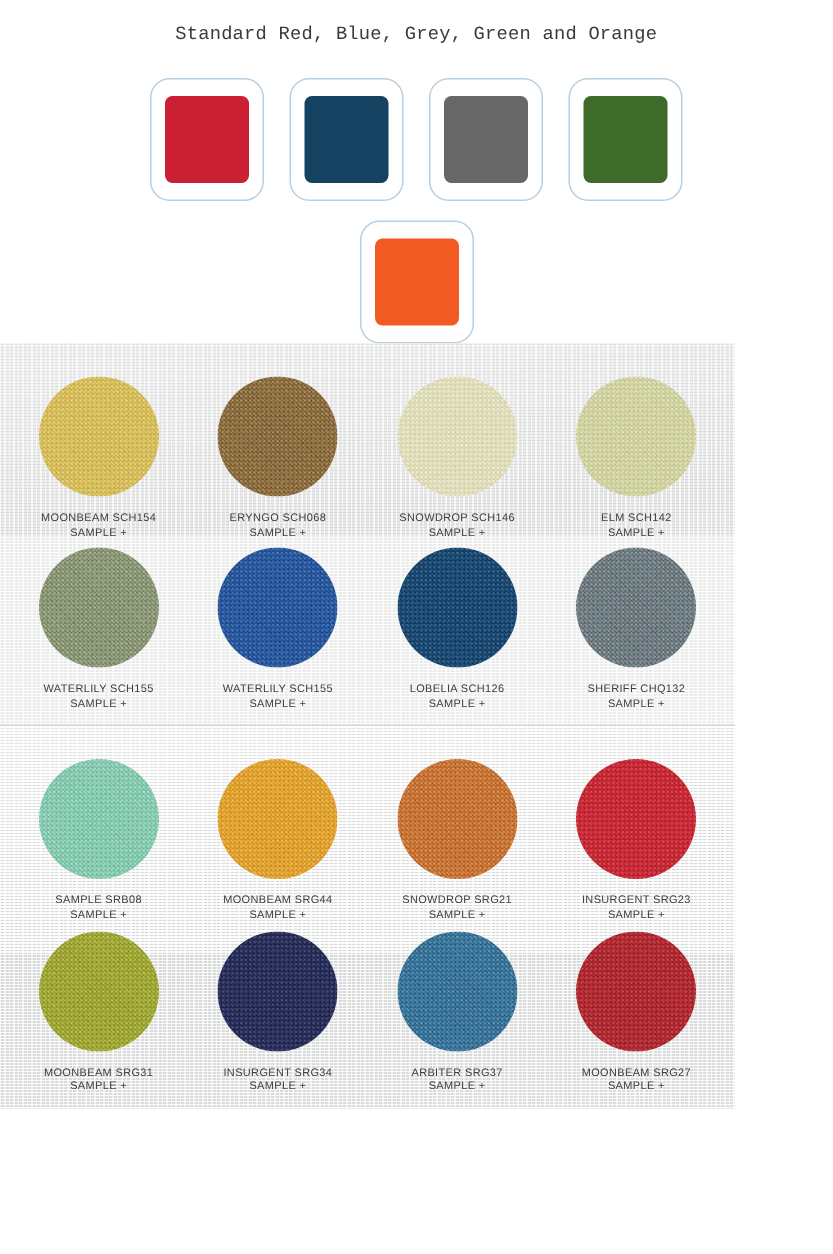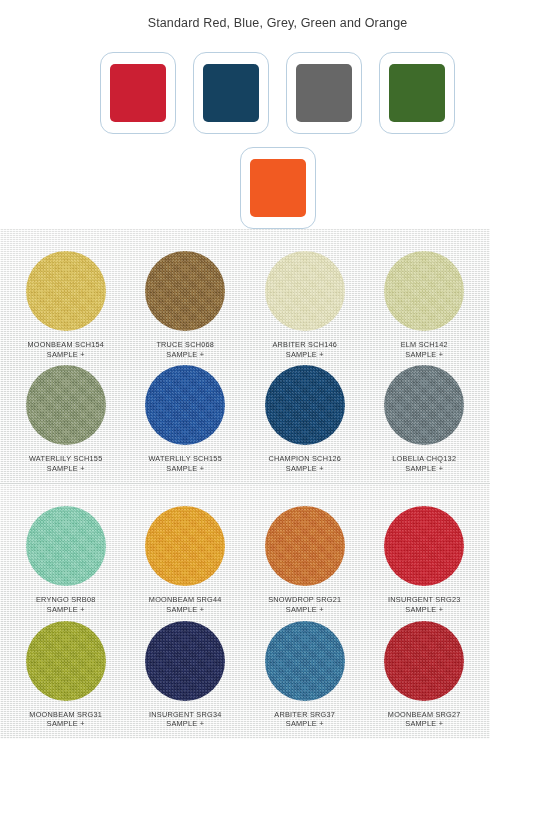--- a/index.html
+++ b/index.html
@@ -16,20 +16,21 @@
   }
 
   
   .page-title {
     text-align: center;
     font-size: 12.5px;
     color: #3a3a3a;
     padding-top: 16px;
     letter-spacing: 0.15px;
     font-weight: 400;
+    font-family: Liberation Mono, monospace;
   }
 
   
   .chip-area {
     padding-top: 22px;
   }
   .chip-row {
     display: flex;
     justify-content: center;
     gap: 17px;
@@ -145,28 +146,28 @@
         <div class="swatch-cell">
           <div class="swatch-disc" style="background-color: rgb(226, 197, 87); background-image: radial-gradient(circle at 30% 25%, rgba(255, 255, 255, 0.18), rgba(0, 0, 0, 0.1) 70%);"></div>
           <div class="swatch-label">
             <span class="swatch-name">MOONBEAM SCH154</span>
             <span class="swatch-sample">SAMPLE +</span>
           </div>
         </div>
         <div class="swatch-cell">
           <div class="swatch-disc" style="background-color: rgb(140, 106, 56); background-image: radial-gradient(circle at 30% 25%, rgba(255, 255, 255, 0.18), rgba(0, 0, 0, 0.1) 70%);"></div>
           <div class="swatch-label">
-            <span class="swatch-name">TRUCE SCH068</span>
+            <span class="swatch-name">ERYNGO SCH068</span>
             <span class="swatch-sample">SAMPLE +</span>
           </div>
         </div>
         <div class="swatch-cell">
           <div class="swatch-disc" style="background-color: rgb(237, 235, 195); background-image: radial-gradient(circle at 30% 25%, rgba(255, 255, 255, 0.18), rgba(0, 0, 0, 0.1) 70%);"></div>
           <div class="swatch-label">
-            <span class="swatch-name">ARBITER SCH146</span>
+            <span class="swatch-name">SNOWDROP SCH146</span>
             <span class="swatch-sample">SAMPLE +</span>
           </div>
         </div>
         <div class="swatch-cell">
           <div class="swatch-disc" style="background-color: rgb(220, 222, 166); background-image: radial-gradient(circle at 30% 25%, rgba(255, 255, 255, 0.18), rgba(0, 0, 0, 0.1) 70%);"></div>
           <div class="swatch-label">
             <span class="swatch-name">ELM SCH142</span>
             <span class="swatch-sample">SAMPLE +</span>
           </div>
         </div>
@@ -180,40 +181,40 @@
         <div class="swatch-cell">
           <div class="swatch-disc" style="background-color: rgb(30, 82, 160); background-image: radial-gradient(circle at 30% 25%, rgba(255, 255, 255, 0.18), rgba(0, 0, 0, 0.1) 70%);"></div>
           <div class="swatch-label">
             <span class="swatch-name">WATERLILY  SCH155</span>
             <span class="swatch-sample">SAMPLE +</span>
           </div>
         </div>
         <div class="swatch-cell">
           <div class="swatch-disc" style="background-color: rgb(15, 65, 110); background-image: radial-gradient(circle at 30% 25%, rgba(255, 255, 255, 0.18), rgba(0, 0, 0, 0.1) 70%);"></div>
           <div class="swatch-label">
-            <span class="swatch-name">CHAMPION  SCH126</span>
+            <span class="swatch-name">LOBELIA  SCH126</span>
             <span class="swatch-sample">SAMPLE +</span>
           </div>
         </div>
         <div class="swatch-cell">
           <div class="swatch-disc" style="background-color: rgb(107, 122, 128); background-image: radial-gradient(circle at 30% 25%, rgba(255, 255, 255, 0.18), rgba(0, 0, 0, 0.1) 70%);"></div>
           <div class="swatch-label">
-            <span class="swatch-name">LOBELIA  CHQ132</span>
+            <span class="swatch-name">SHERIFF  CHQ132</span>
             <span class="swatch-sample">SAMPLE +</span>
           </div>
         </div>
       </div>
   </div>
 
   <div class="fabric-panel panel-2">
     <div class="swatch-grid">
         <div class="swatch-cell">
           <div class="swatch-disc" style="background-color: rgb(134, 212, 182); background-image: radial-gradient(circle at 30% 25%, rgba(255, 255, 255, 0.18), rgba(0, 0, 0, 0.1) 70%);"></div>
           <div class="swatch-label">
-            <span class="swatch-name">ERYNGO SRB08</span>
+            <span class="swatch-name">SAMPLE SRB08</span>
             <span class="swatch-sample">SAMPLE +</span>
           </div>
         </div>
         <div class="swatch-cell">
           <div class="swatch-disc" style="background-color: rgb(237, 165, 38); background-image: radial-gradient(circle at 30% 25%, rgba(255, 255, 255, 0.18), rgba(0, 0, 0, 0.1) 70%);"></div>
           <div class="swatch-label">
             <span class="swatch-name">MOONBEAM SRG44</span>
             <span class="swatch-sample">SAMPLE +</span>
           </div>
         </div>

